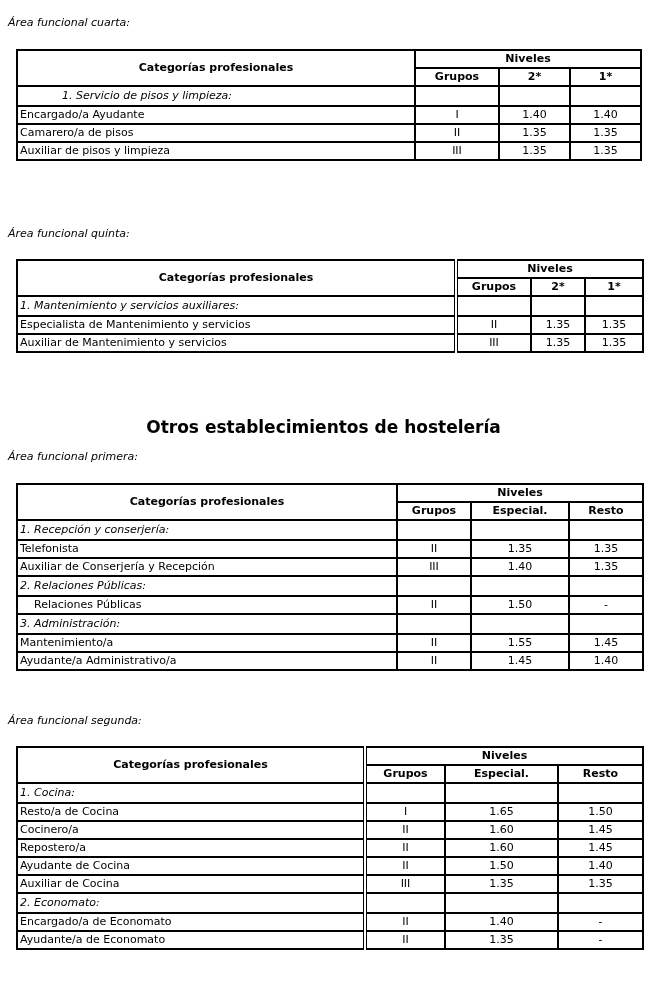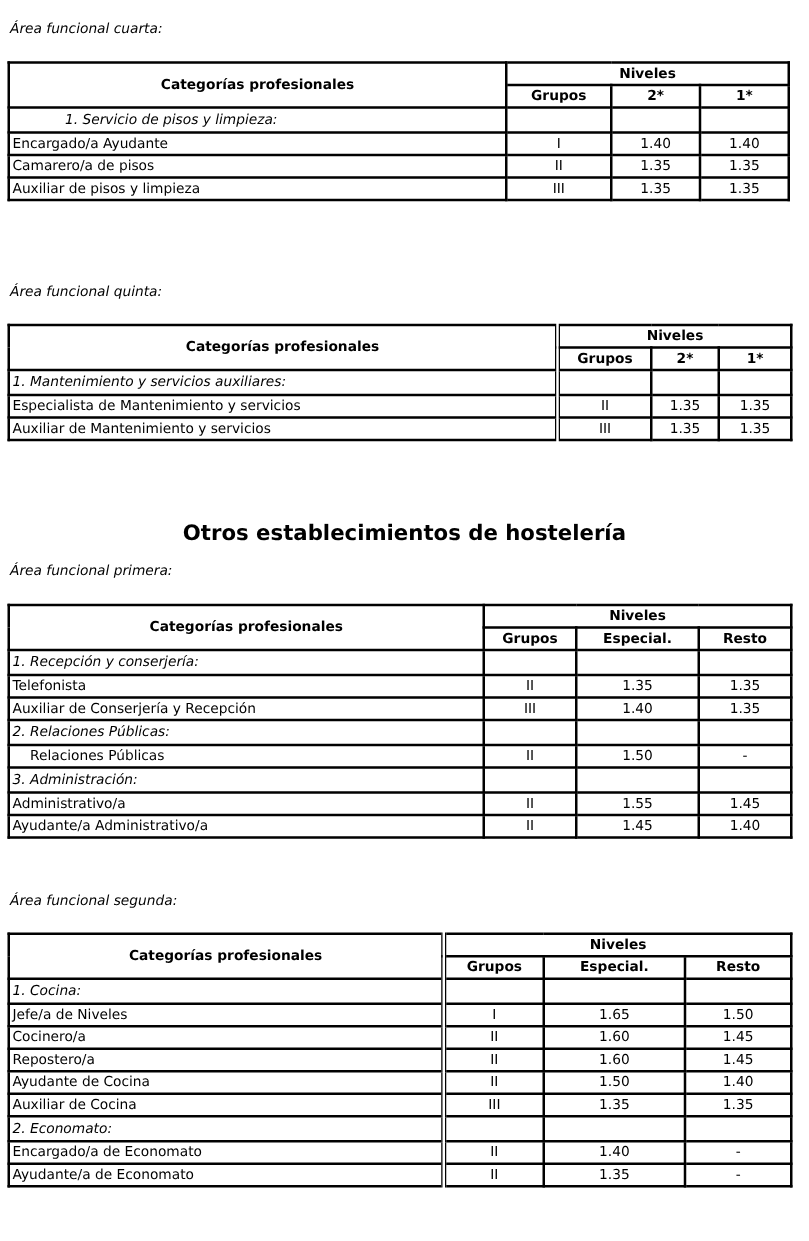--- a/index.html
+++ b/index.html
@@ -8,21 +8,21 @@
     font-family: "DejaVu Sans", sans-serif; font-size: 11px; color: #000;
   }
   .area-label {
     position: absolute; left: 8px; font-style: italic; font-size: 11px;
   }
   .section-title {
     position: absolute; left: 0; width: 647px; text-align: center;
     font-weight: bold; font-size: 17px;
   }
   table.cat {
-    position: absolute; left: 6px; border-collapse: collapse;
+    position: absolute; left: 16px; border-collapse: collapse;
     border: 2px solid #000; table-layout: fixed;
   }
   table.cat td, table.cat th {
     border: 2px solid #000; padding: 0 2px; height: 16px; line-height: 16px;
     white-space: nowrap; overflow: hidden;
   }
   table.cat th { font-weight: bold; text-align: center; }
   table.cat th.main { vertical-align: middle; }
   table.cat td.num { text-align: center; }
   table.cat td.sub { font-style: italic; }
@@ -171,21 +171,21 @@
         <td class="num">1.50</td>
         <td class="num">-</td>
       </tr>
       <tr>
         <td class="first sub" style="height: 18px;">3. Administración:</td>
         <td class="num"></td>
         <td class="num"></td>
         <td class="num"></td>
       </tr>
       <tr>
-        <td class="first" style="height: 16px;">Administrativo/a</td>
+        <td class="first" style="height: 16px;">Mantenimiento/a</td>
         <td class="num">II</td>
         <td class="num">1.55</td>
         <td class="num">1.45</td>
       </tr>
       <tr>
         <td class="first" style="height: 16px;">Ayudante/a Administrativo/a</td>
         <td class="num">II</td>
         <td class="num">1.45</td>
         <td class="num">1.40</td>
       </tr>
@@ -212,21 +212,21 @@
   </tr>
   </tbody>
     <tbody>
       <tr>
         <td class="first sub" style="height: 18px;">1. Cocina:</td>
         <td class="num"></td>
         <td class="num"></td>
         <td class="num"></td>
       </tr>
       <tr>
-        <td class="first" style="height: 16px;">Jefe/a de Niveles</td>
+        <td class="first" style="height: 16px;">Resto/a de Cocina</td>
         <td class="num">I</td>
         <td class="num">1.65</td>
         <td class="num">1.50</td>
       </tr>
       <tr>
         <td class="first" style="height: 16px; margin-top: 40px;">Cocinero/a</td>
         <td class="num">II</td>
         <td class="num">1.60</td>
         <td class="num">1.45</td>
       </tr>

